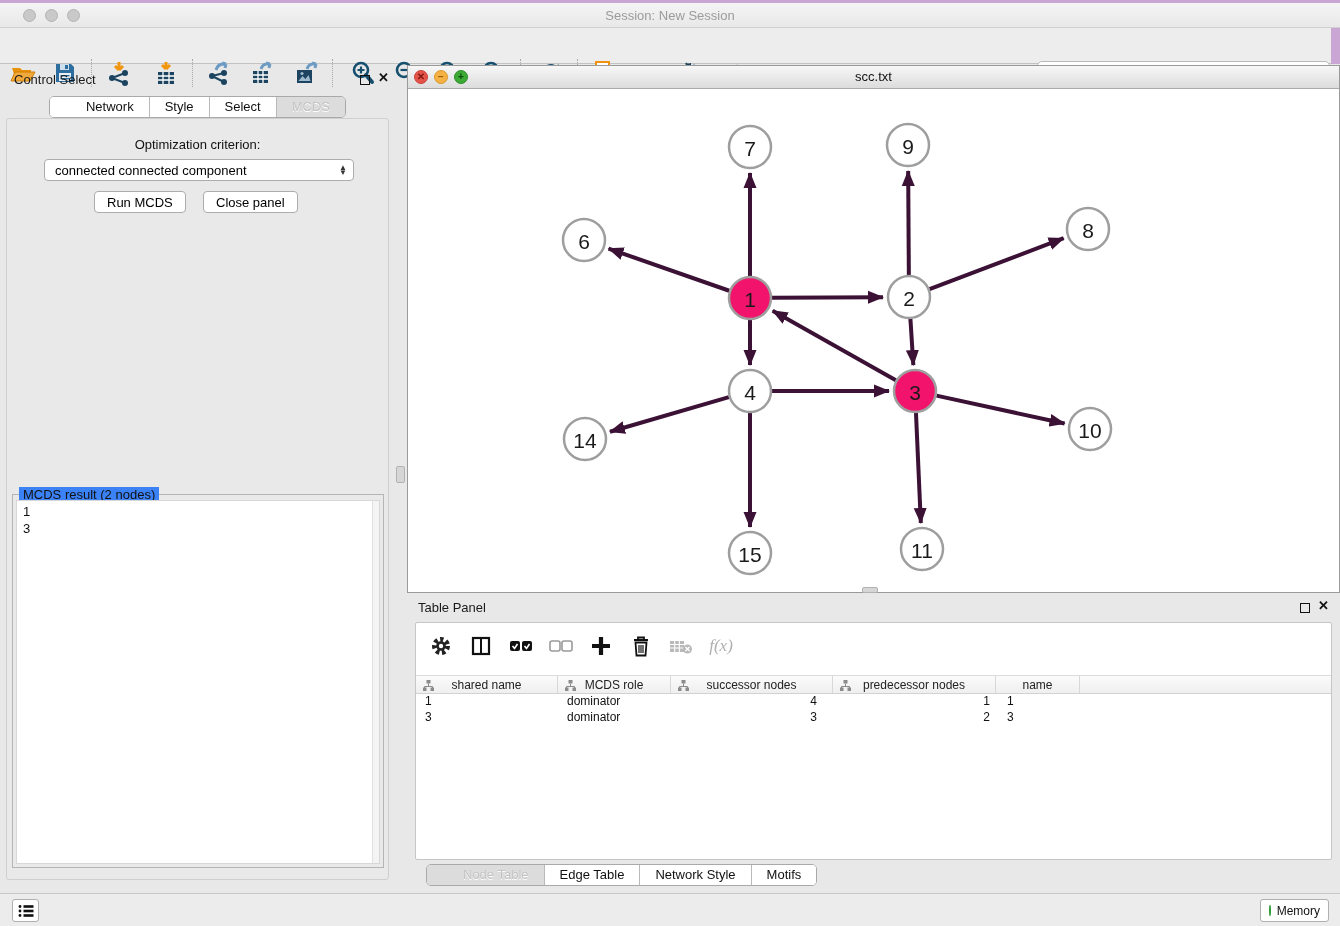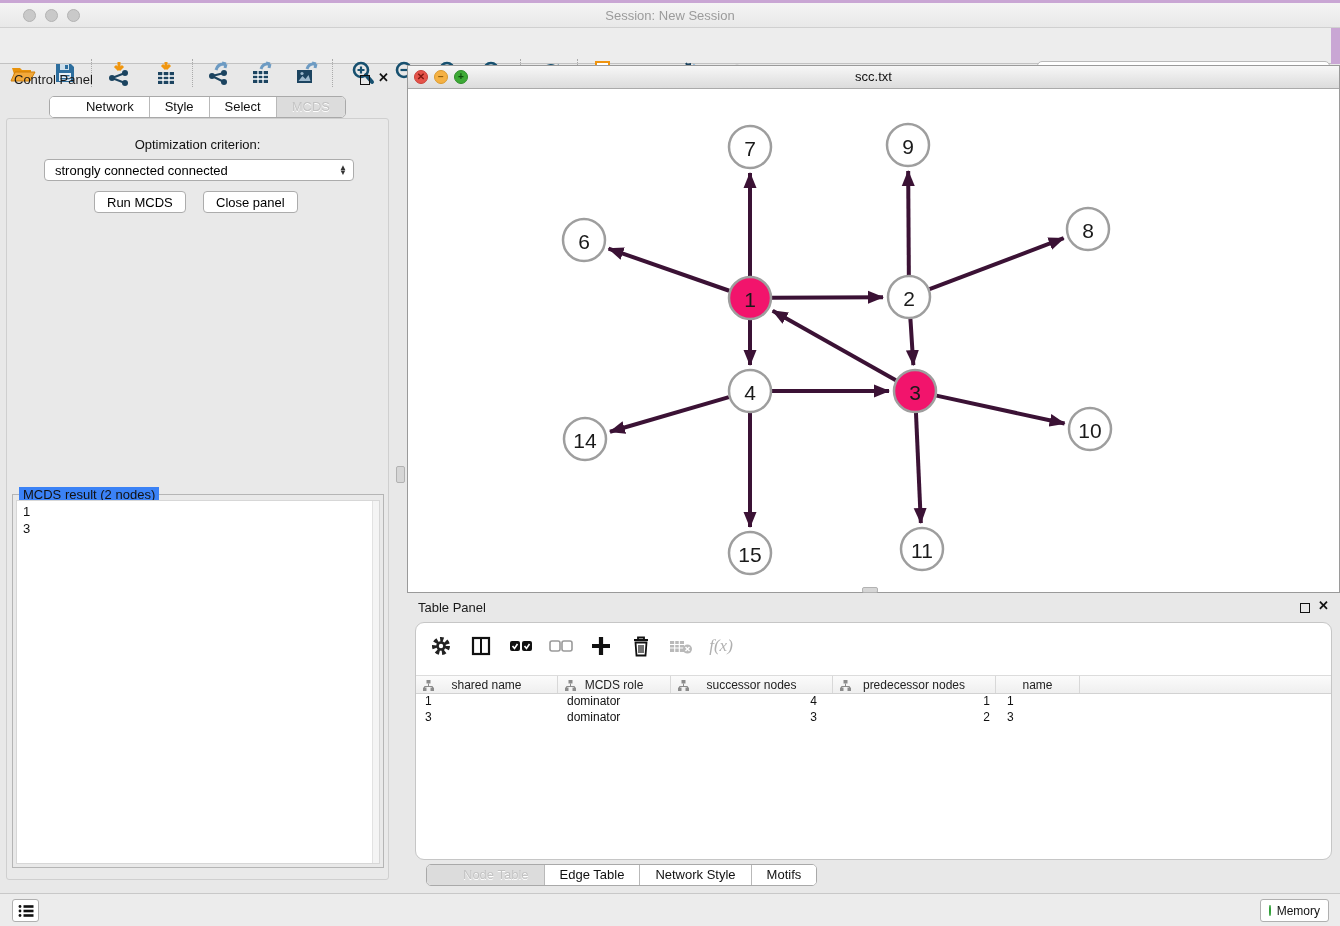--- a/index.html
+++ b/index.html
@@ -48,21 +48,21 @@
 
   
   .net-window { left:407px; top:65px; width:933px; height:528px; border:1px solid #9a9a9a; background:#fff; }
   .net-titlebar { position:absolute; left:0; top:0; width:100%; height:23px; background:linear-gradient(#f7f7f7,#dcdcdc); border-bottom:1px solid #aaa; }
   .net-title { width:100%; text-align:center; font-size:13px; line-height:22px; color:#111; }
   .net-dot { position:absolute; top:4px; width:14px; height:14px; border-radius:50%; display:flex; align-items:center; justify-content:center; font-size:10px; font-weight:bold; line-height:14px; }
   .net-canvas { position:absolute; left:0; top:23px; width:931px; height:503px; background:#fff; }
 
   
   .tp-header { left:407px; top:593px; width:933px; height:36px; }
-  .tp-body { left:415px; top:622px; width:917px; height:238px; background:#fff; border:1px solid #c6c6c6; border-radius:9px; }
+  .tp-body { left:415px; top:622px; width:917px; height:238px; background:#fff; border:1px solid #c6c6c6; border-radius:2px; }
   .tp-toolbar { position:absolute; left:0; top:0; width:100%; height:46px; display:flex; align-items:center; padding-left:12px; gap:14px; }
   .tp-tool { width:26px; height:26px; display:flex; align-items:center; justify-content:center; }
   .fx { font-family:"Liberation Serif", serif; font-style:italic; font-size:17px; color:#b0b0b0; }
   .tp-table { position:absolute; left:0; top:52px; width:100%; }
   .tp-hrow { display:flex; height:19px; background:linear-gradient(#fbfbfb,#efefef); border-top:1px solid #dcdcdc; border-bottom:1px solid #d2d2d2; }
   .tp-hcell { position:relative; display:flex; align-items:center; justify-content:center; font-size:12px; color:#222; border-right:1px solid #d8d8d8; }
   .tp-hcell .tree-ic { position:absolute; left:7px; top:4px; }
   .tp-row { display:flex; height:16px; font-size:12px; color:#111; }
   .c0{width:142px;} .c1{width:113px;} .c2{width:162px;} .c3{width:163px;} .c4{width:84px;}
   .tp-cell { overflow:hidden; white-space:nowrap; }
@@ -222,38 +222,38 @@
     <svg width="15" height="15">
         <circle cx="6" cy="6" r="4.5" stroke="#8e8e8e" stroke-width="1.6" fill="none"></circle>
         <path d="M9.5 9.5 L13.5 13.5" stroke="#8e8e8e" stroke-width="1.6"></path>
       </svg>
     <input type="text" placeholder="" style="">
   </div>
 </div>
 <div class="abs desktop-strip-right"></div>
 
 <div class="abs cp-header">
-  <span class="abs panel-title" style="left:14px; top:7px">Control Panel</span>
+  <span class="abs panel-title" style="left:14px; top:7px">Control Select</span>
   <span class="abs win-btn" style="left:358px; top:8px">
       <span class="float-glyph"></span>
     </span>
   <span class="abs win-btn x-glyph" style="left:377px; top:6px">✕</span>
 </div>
 <div class="abs cp-tabs-row">
   <div class="seg-tabs">
     <span class="seg-tab">Network</span>
     <span class="seg-tab">Style</span>
     <span class="seg-tab">Select</span>
     <span class="seg-tab active">MCDS</span>
   </div>
 </div>
 <div class="abs cp-body"></div>
 <div class="abs cp-opt-label">Optimization criterion:</div>
 <div class="abs cp-select">
-  <span class="val">strongly connected connected</span>
+  <span class="val">connected connected component</span>
   <span class="stepper">
       <span>▲</span>
       <span>▼</span>
     </span>
 </div>
 <button class="abs btn run-btn">Run MCDS</button>
 <button class="abs btn closep-btn">Close panel</button>
 <div class="abs fieldset">
   <span class="legend">MCDS result (2 nodes)</span>
   <div class="ta">

